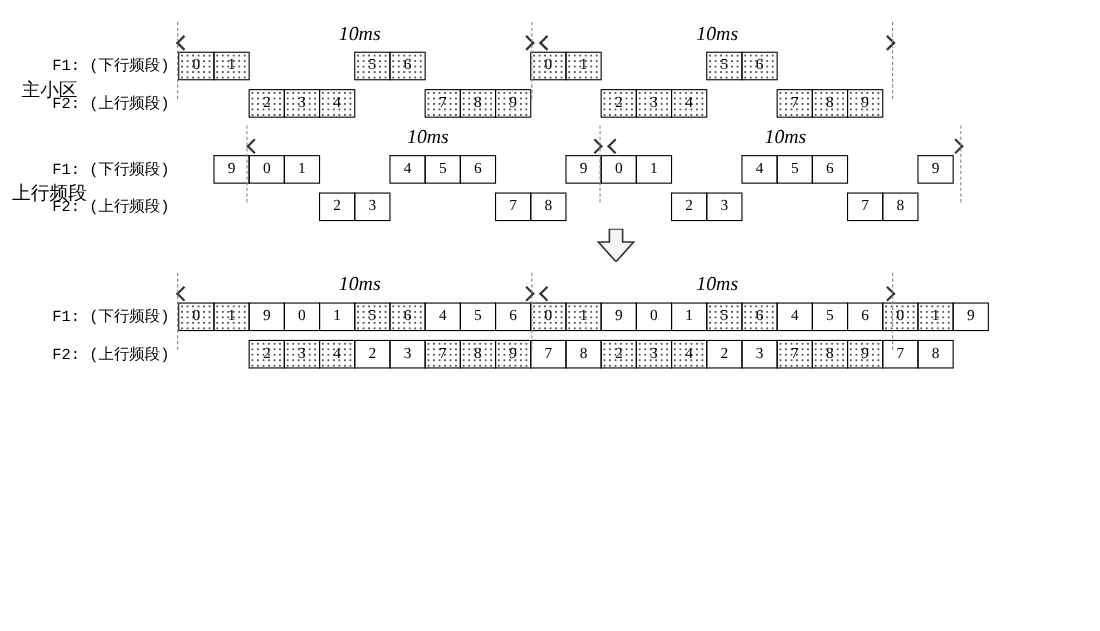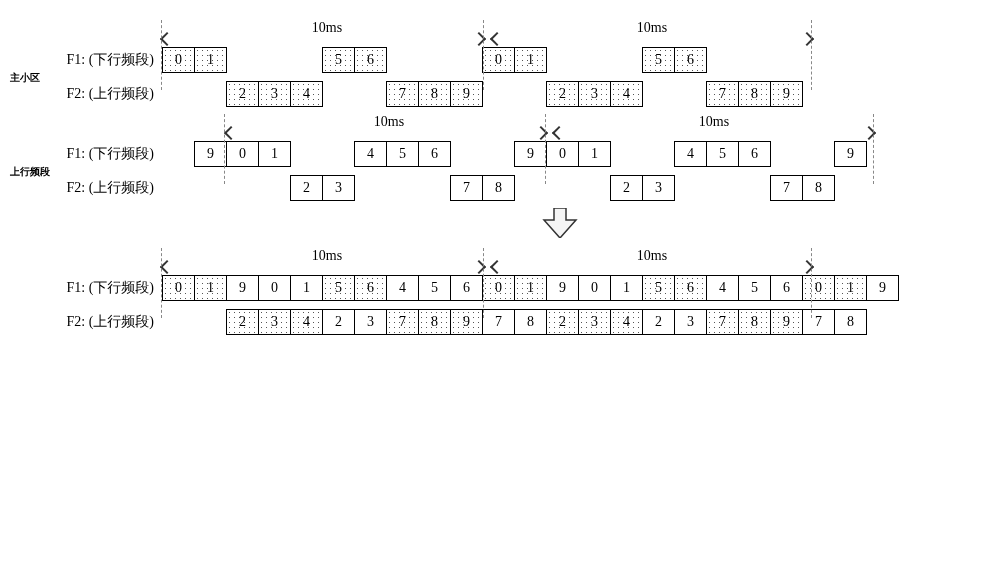--- a/index.html
+++ b/index.html
@@ -26,48 +26,48 @@
   .tick.right { transform: rotate(135deg); }
   .tick-line {
     position: absolute;
     top: 0;
     width: 0;
     border-left: 1px dashed #888;
   }
   .time-label {
     position: absolute;
     top: 0;
-    font-size: 14px;
+    font-size: 18px;
     transform: translateX(-50%);
     font-family: "Times New Roman", serif;
+    font-style: italic;
   }
   .track {
     display: flex;
     align-items: center;
     height: 28px;
     margin-bottom: 6px;
   }
   .section-label {
     position: absolute;
     left: 0;
     width: 70px;
-    font-size: 10px;
-    text-align: left;
+    font-size: 17px;
+    text-align: center;
     line-height: 1.2;
-    font-weight: bold;
   }
   .section-block { position: relative; }
   .track-label {
     width: 120px;
     text-align: right;
     padding-right: 8px;
     font-size: 14px;
     flex: none;
     white-space: nowrap;
-    font-family: Liberation Serif, serif;
+    font-family: Liberation Mono, monospace;
   }
   .slots {
     display: flex;
     height: 26px;
   }
   .slot {
     width: 33px;
     height: 26px;
     border: 1px solid #000;
     display: flex;

